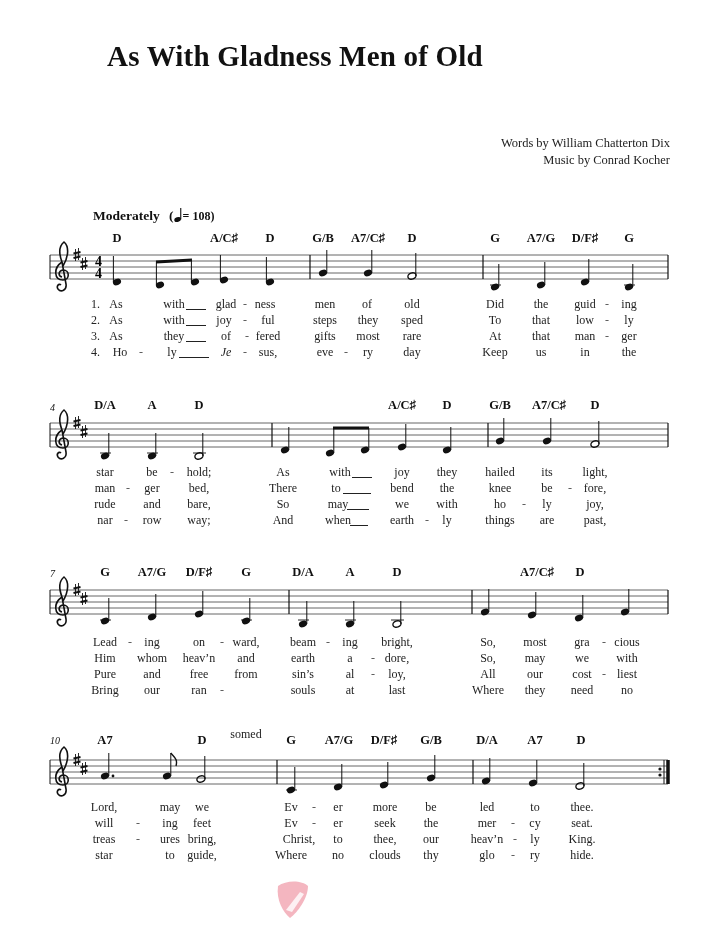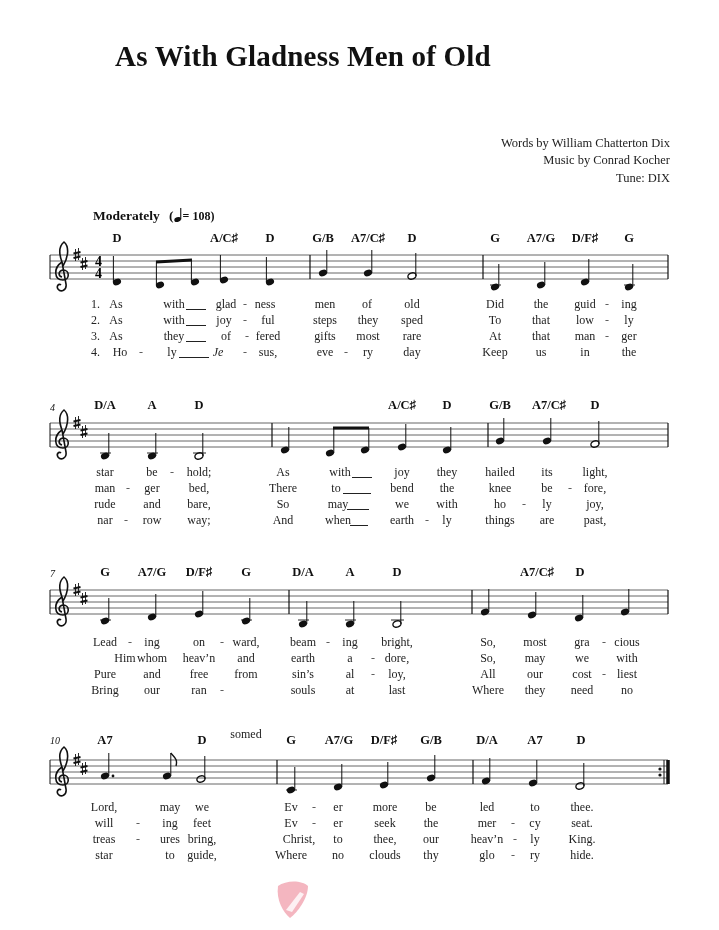--- a/index.html
+++ b/index.html
@@ -1,19 +1,19 @@
 <!DOCTYPE html>
 <html><head>
 <meta charset="utf-8">
 <style>
   html, body { margin:0; padding:0; background:#ffffff; }
   body { width:719px; height:930px; position:relative; overflow:hidden;
          font-family:"Liberation Serif", "DejaVu Serif", serif; color:#111; }
   .abs { position:absolute; }
-  .title { left:12px; width:582px; top:40px; text-align:center; font-size:29px; font-weight:bold; letter-spacing:0.2px; }
+  .title { left:4px; width:582px; top:40px; text-align:center; font-size:29px; font-weight:bold; letter-spacing:0.2px; }
   .credits { right:49px; top:135px; text-align:right; font-size:12.5px; line-height:17.3px; color:#222; }
   .tempo { left:93px; top:208px; font-size:13.5px; font-weight:bold; white-space:nowrap; }
   .tempo .note { display:inline-block; position:relative; width:9px; height:14px; vertical-align:-2px; }
   .chord { font-size:12.5px; font-weight:bold; transform:translateX(-50%); white-space:nowrap; }
   .mnum { font-size:10px; font-style:italic; }
   .lyr { font-size:12px; transform:translateX(-50%); white-space:nowrap; color:#222; }
   .lyr.l { transform:none; }
   .hy { font-size:12px; transform:translateX(-50%); color:#555; }
   .ext { height:1px; background:#222; }
   svg.staff { position:absolute; left:0; top:0; overflow:visible; }
@@ -21,21 +21,20 @@
   .wm-text { position:absolute; left:38px; top:2px; font-family:"Liberation Sans","DejaVu Sans",sans-serif; font-weight:bold; font-size:30px; letter-spacing:-0.5px; }
 </style>
 </head>
 <body>
 
 <div class="abs title">As With Gladness Men of Old</div>
 
 <div class="abs credits">
   <div>Words by William Chatterton Dix</div>
   <div>Music by Conrad Kocher</div>
-  <div>Tune: DIX</div>
 </div>
 
 <div class="abs tempo">
   <span>Moderately</span>
   <span style="margin-left:6px">(</span><span class="note"><svg width="9" height="14" viewBox="0 0 9 14">
         <ellipse cx="3.6" cy="11.5" rx="3.4" ry="2.3" fill="#111" transform="rotate(-20 3.6 11.5)"></ellipse>
         <rect x="6.2" y="0" width="1.1" height="11.5" fill="#111"></rect>
       </svg></span><span style="font-size:12px">= 108)</span>
 </div>
 
@@ -291,21 +290,21 @@
     <div class="abs lyr" style="left: 368px; top: 329px;">most</div>
     <div class="abs lyr" style="left: 412px; top: 329px;">rare</div>
     <div class="abs lyr" style="left: 495px; top: 329px;">At</div>
     <div class="abs lyr" style="left: 541px; top: 329px;">that</div>
     <div class="abs lyr" style="left: 585px; top: 329px;">man</div>
     <div class="abs lyr" style="left: 629px; top: 329px;">ger</div>
     <div class="abs lyr l" style="left: 91px; top: 345px;">4.</div>
     <div class="abs lyr" style="left: 120px; top: 345px;">Ho</div>
     <div class="abs lyr" style="left: 172px; top: 345px;">ly</div>
     <div class="abs ext" style="left: 178.6px; top: 357px; width: 30px;"></div>
-    <div class="abs lyr" style="left: 218px; top: 345px; font-style: italic;">Je</div>
+    <div class="abs lyr" style="left: 226px; top: 345px; font-style: italic;">Je</div>
     <div class="abs lyr" style="left: 268px; top: 345px;">sus,</div>
     <div class="abs lyr" style="left: 325px; top: 345px;">eve</div>
     <div class="abs lyr" style="left: 368px; top: 345px;">ry</div>
     <div class="abs lyr" style="left: 412px; top: 345px;">day</div>
     <div class="abs lyr" style="left: 495px; top: 345px;">Keep</div>
     <div class="abs lyr" style="left: 541px; top: 345px;">us</div>
     <div class="abs lyr" style="left: 585px; top: 345px;">in</div>
     <div class="abs lyr" style="left: 629px; top: 345px;">the</div>
     <div class="abs hy" style="left: 245px; top: 297px;">-</div>
     <div class="abs hy" style="left: 607px; top: 297px;">-</div>
@@ -387,21 +386,21 @@
     <div class="abs lyr" style="left: 152px; top: 635px;">ing</div>
     <div class="abs lyr" style="left: 199px; top: 635px;">on</div>
     <div class="abs lyr" style="left: 246px; top: 635px;">ward,</div>
     <div class="abs lyr" style="left: 303px; top: 635px;">beam</div>
     <div class="abs lyr" style="left: 350px; top: 635px;">ing</div>
     <div class="abs lyr" style="left: 397px; top: 635px;">bright,</div>
     <div class="abs lyr" style="left: 488px; top: 635px;">So,</div>
     <div class="abs lyr" style="left: 535px; top: 635px;">most</div>
     <div class="abs lyr" style="left: 582px; top: 635px;">gra</div>
     <div class="abs lyr" style="left: 627px; top: 635px;">cious</div>
-    <div class="abs lyr" style="left: 105px; top: 651px; margin-left: 20px;">Him</div>
+    <div class="abs lyr" style="left: 105px; top: 651px;">Him</div>
     <div class="abs lyr" style="left: 152px; top: 651px;">whom</div>
     <div class="abs lyr" style="left: 199px; top: 651px;">heav’n</div>
     <div class="abs lyr" style="left: 246px; top: 651px;">and</div>
     <div class="abs lyr" style="left: 303px; top: 651px;">earth</div>
     <div class="abs lyr" style="left: 350px; top: 651px;">a</div>
     <div class="abs lyr" style="left: 397px; top: 651px;">dore,</div>
     <div class="abs lyr" style="left: 488px; top: 651px;">So,</div>
     <div class="abs lyr" style="left: 535px; top: 651px;">may</div>
     <div class="abs lyr" style="left: 582px; top: 651px;">we</div>
     <div class="abs lyr" style="left: 627px; top: 651px;">with</div>

